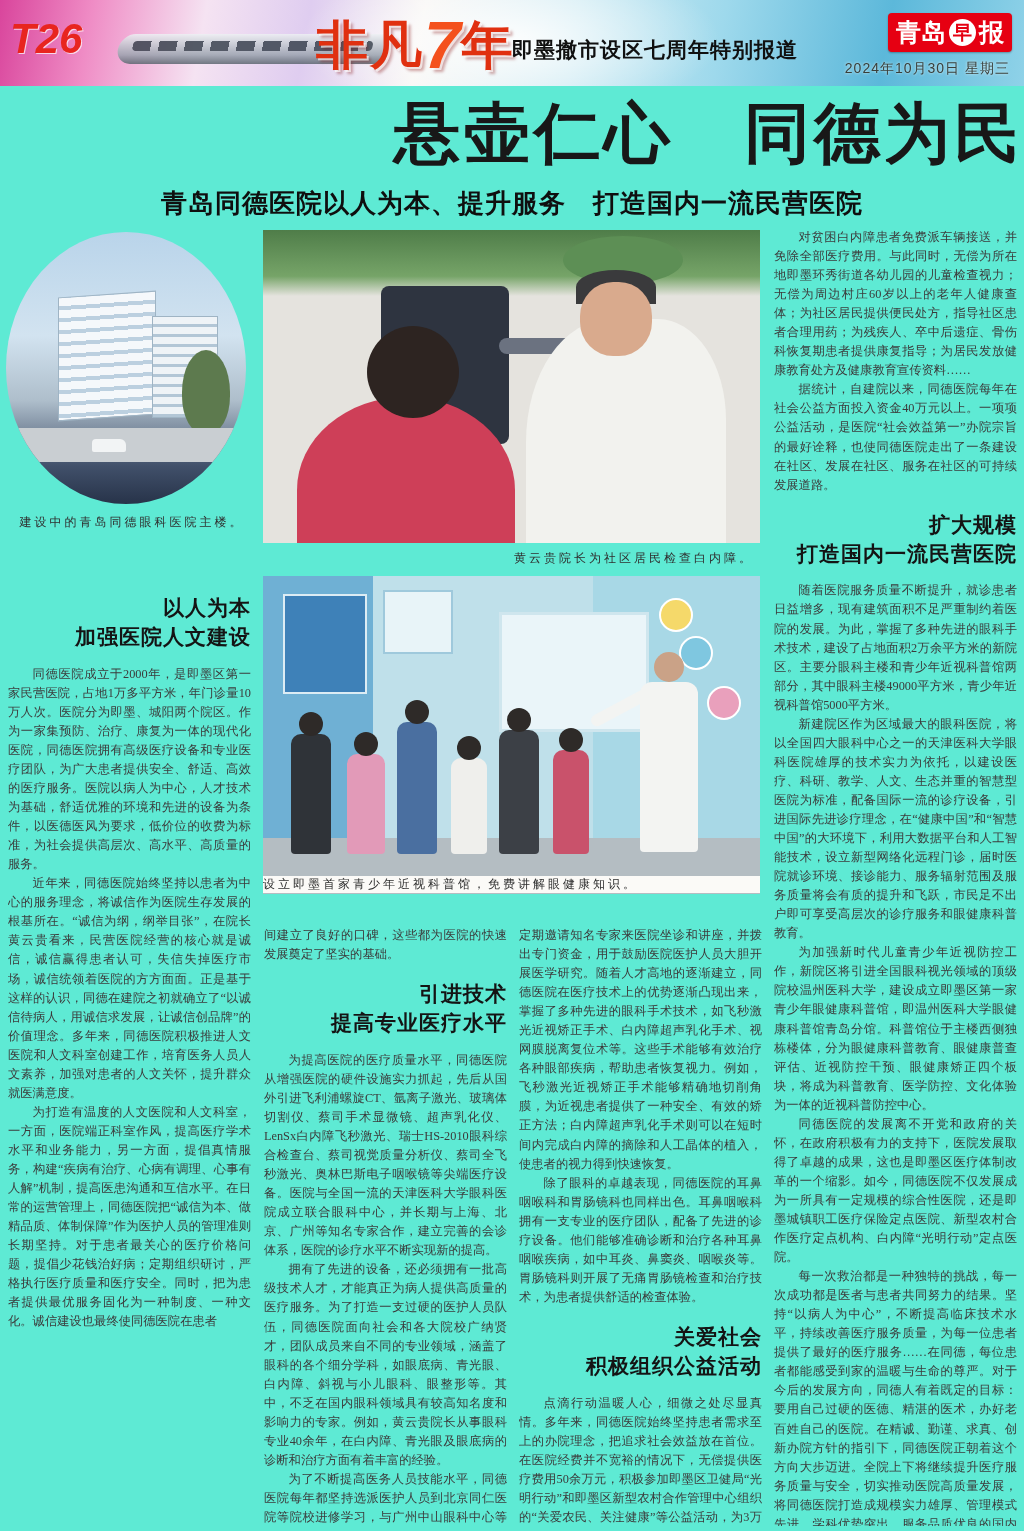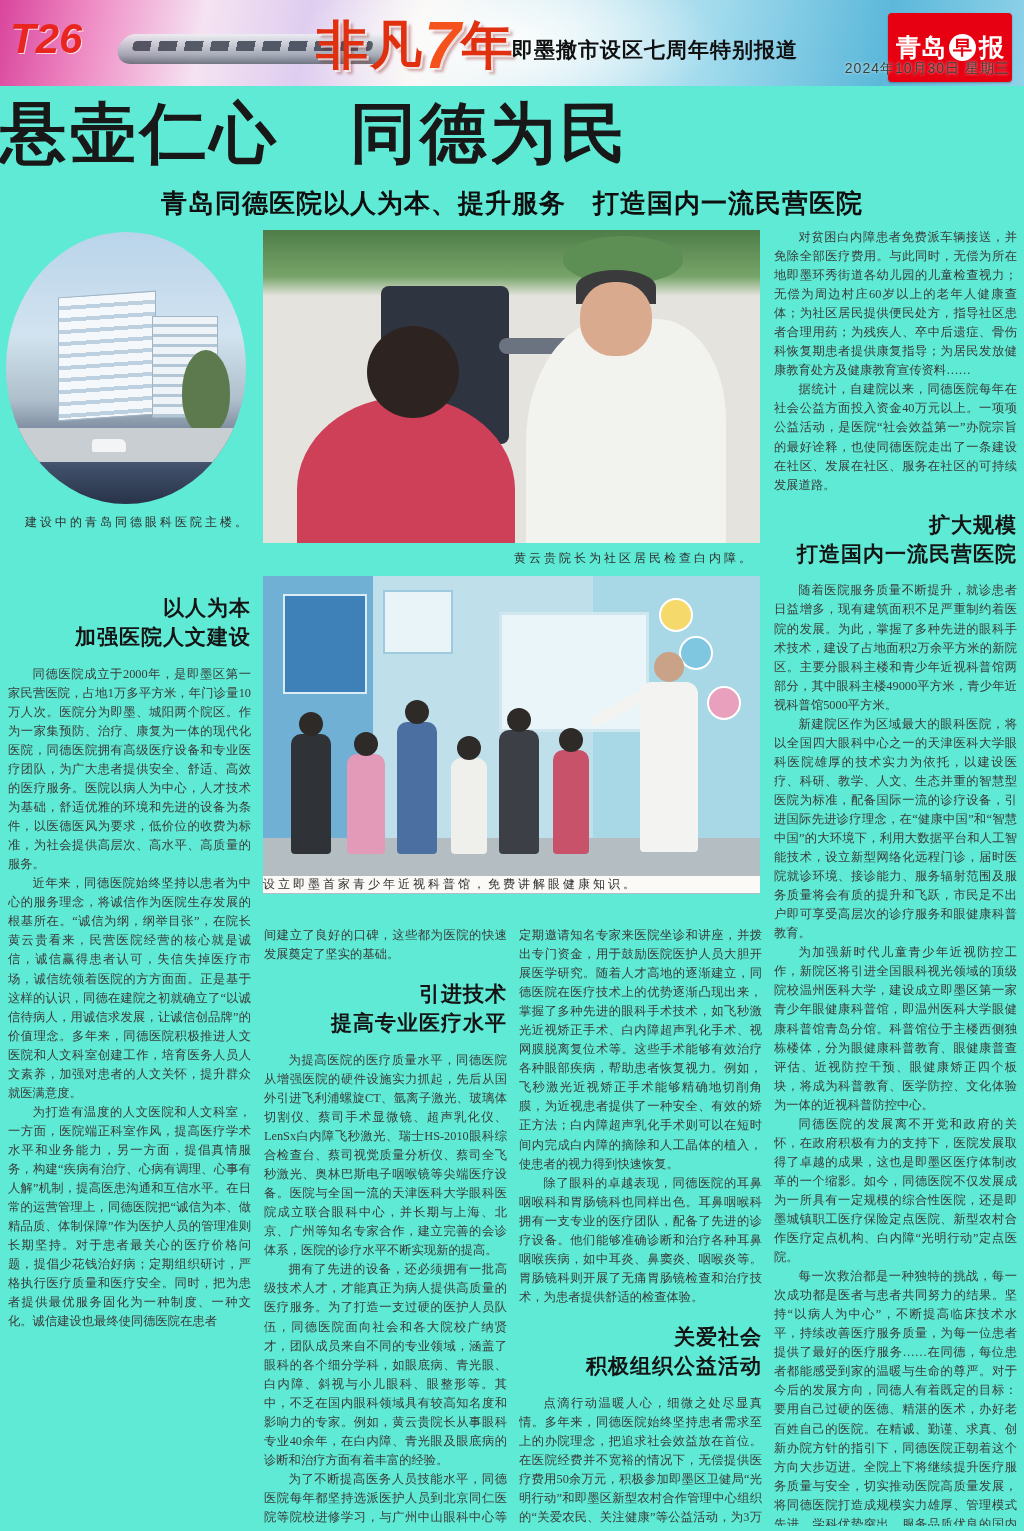--- a/index.html
+++ b/index.html
@@ -20,28 +20,28 @@
   .pageno{position:absolute;left:10px;top:18px;font-family:"Liberation Sans",sans-serif;font-weight:900;
     font-style:italic;font-size:42px;line-height:1;color:#e8251f;text-shadow:1px 1px 0 rgba(255,255,255,.7)}
   .banner-title{position:absolute;left:316px;top:8px;font-family:"Liberation Sans",sans-serif;font-weight:900;
     color:#e03010;font-size:52px;line-height:1.15;letter-spacing:2px;
     text-shadow:2px 2px 0 rgba(255,255,255,.65),4px 4px 3px rgba(130,10,10,.35)}
   .banner-title .seven{font-size:66px;color:#f4511d;font-style:italic;letter-spacing:0;vertical-align:-5px}
   .banner-sub{position:absolute;left:512px;top:36px;font-family:"Liberation Sans",sans-serif;font-weight:700;
     color:#101010;font-size:21px;letter-spacing:1px}
   .masthead{position:absolute;right:12px;top:13px;background:#e60012;color:#fff;border-radius:4px;
     font-family:"Liberation Sans",sans-serif;font-weight:900;font-size:25px;line-height:1;
-    padding:21px 8px;display:flex;align-items:center;gap:3px;box-shadow:0 1px 2px rgba(0,0,0,.3)}
+    padding:6px 8px;display:flex;align-items:center;gap:3px;box-shadow:0 1px 2px rgba(0,0,0,.3)}
   .masthead .sun{display:inline-flex;width:27px;height:27px;border-radius:50%;background:#fff;color:#e60012;
     align-items:center;justify-content:center;font-size:19px;font-weight:900}
   .banner-date{position:absolute;right:14px;top:60px;font-family:"Liberation Sans",sans-serif;font-size:14px;
     color:#3a3f3a;font-weight:400;letter-spacing:1px;text-shadow:0 0 3px rgba(255,255,255,.8)}
 
   
-  .headline{position:absolute;left:0;top:94px;width:1024px;text-align:left;
+  .headline{position:absolute;left:0;top:94px;width:1024px;text-align:right;
     font-family:"Liberation Sans",sans-serif;font-weight:900;font-size:66px;line-height:1.2;
     color:#181818;letter-spacing:4px}
   .deck{position:absolute;left:0;top:186px;width:1024px;text-align:center;
     font-family:"Liberation Sans",sans-serif;font-weight:700;font-size:26px;color:#0f0f0f;letter-spacing:1px}
 
   
   .photo{position:absolute;overflow:hidden;background:#dfe3e6}
   .photo-building{left:6px;top:232px;width:240px;height:272px;border-radius:50%;
     background:linear-gradient(180deg,#b9d4ea 0%,#d2e3f0 38%,#aebecb 62%,#41506a 86%,#273349 100%)}
   .pb-b1{position:absolute;left:52px;top:62px;width:98px;height:124px;transform:skewY(-4deg);
@@ -74,21 +74,21 @@
   .pm-dot2{left:416px;top:60px;background:#7fc7e0}
   .pm-dot3{left:444px;top:110px;background:#e9a0bc}
   .pm-dot1{left:396px}
   .fig{position:absolute;bottom:40px;border-radius:10px 10px 4px 4px}
   .fig .fh{position:absolute;left:50%;top:-22px;transform:translateX(-50%);width:24px;height:24px;border-radius:50%;background:#2e2a28}
   .pm-man{position:absolute;right:62px;bottom:42px;width:58px;height:170px;border-radius:12px 12px 4px 4px;background:#f3f4f2}
   .pm-man-head{position:absolute;right:76px;bottom:212px;width:30px;height:30px;border-radius:50%;background:#caa287}
   .pm-man-arm{position:absolute;right:108px;bottom:180px;width:64px;height:12px;border-radius:6px;background:#f3f4f2;transform:rotate(-28deg)}
 
   .caption{position:absolute;font-size:12px;color:#2f2f2f;letter-spacing:3px;font-family:"Liberation Serif",serif}
-  .caption-building{left:14px;top:514px;width:236px;text-align:right}
+  .caption-building{left:14px;top:514px;width:236px;text-align:center}
   .caption-doctor{left:263px;top:550px;width:497px;text-align:right;padding-right:6px}
   .caption-museum{left:263px;top:876px;width:497px;padding-right:2px;background:#fbfaf7}
 
   
   .col{position:absolute;width:243px;overflow:hidden;text-align:justify;font-size:12.3px;line-height:1.55;color:#3b3b3b}
   .col p{margin:0;text-indent:2em}
   .col p.no-indent{text-indent:0}
   .sec-head{font-family:"Liberation Sans",sans-serif;font-weight:700;font-size:21px;line-height:1.4;
     color:#141414;text-align:right;margin:15px 0 13px;white-space:pre-line;text-indent:0;letter-spacing:1px}
   .col1{left:8px;top:578px;height:948px}

